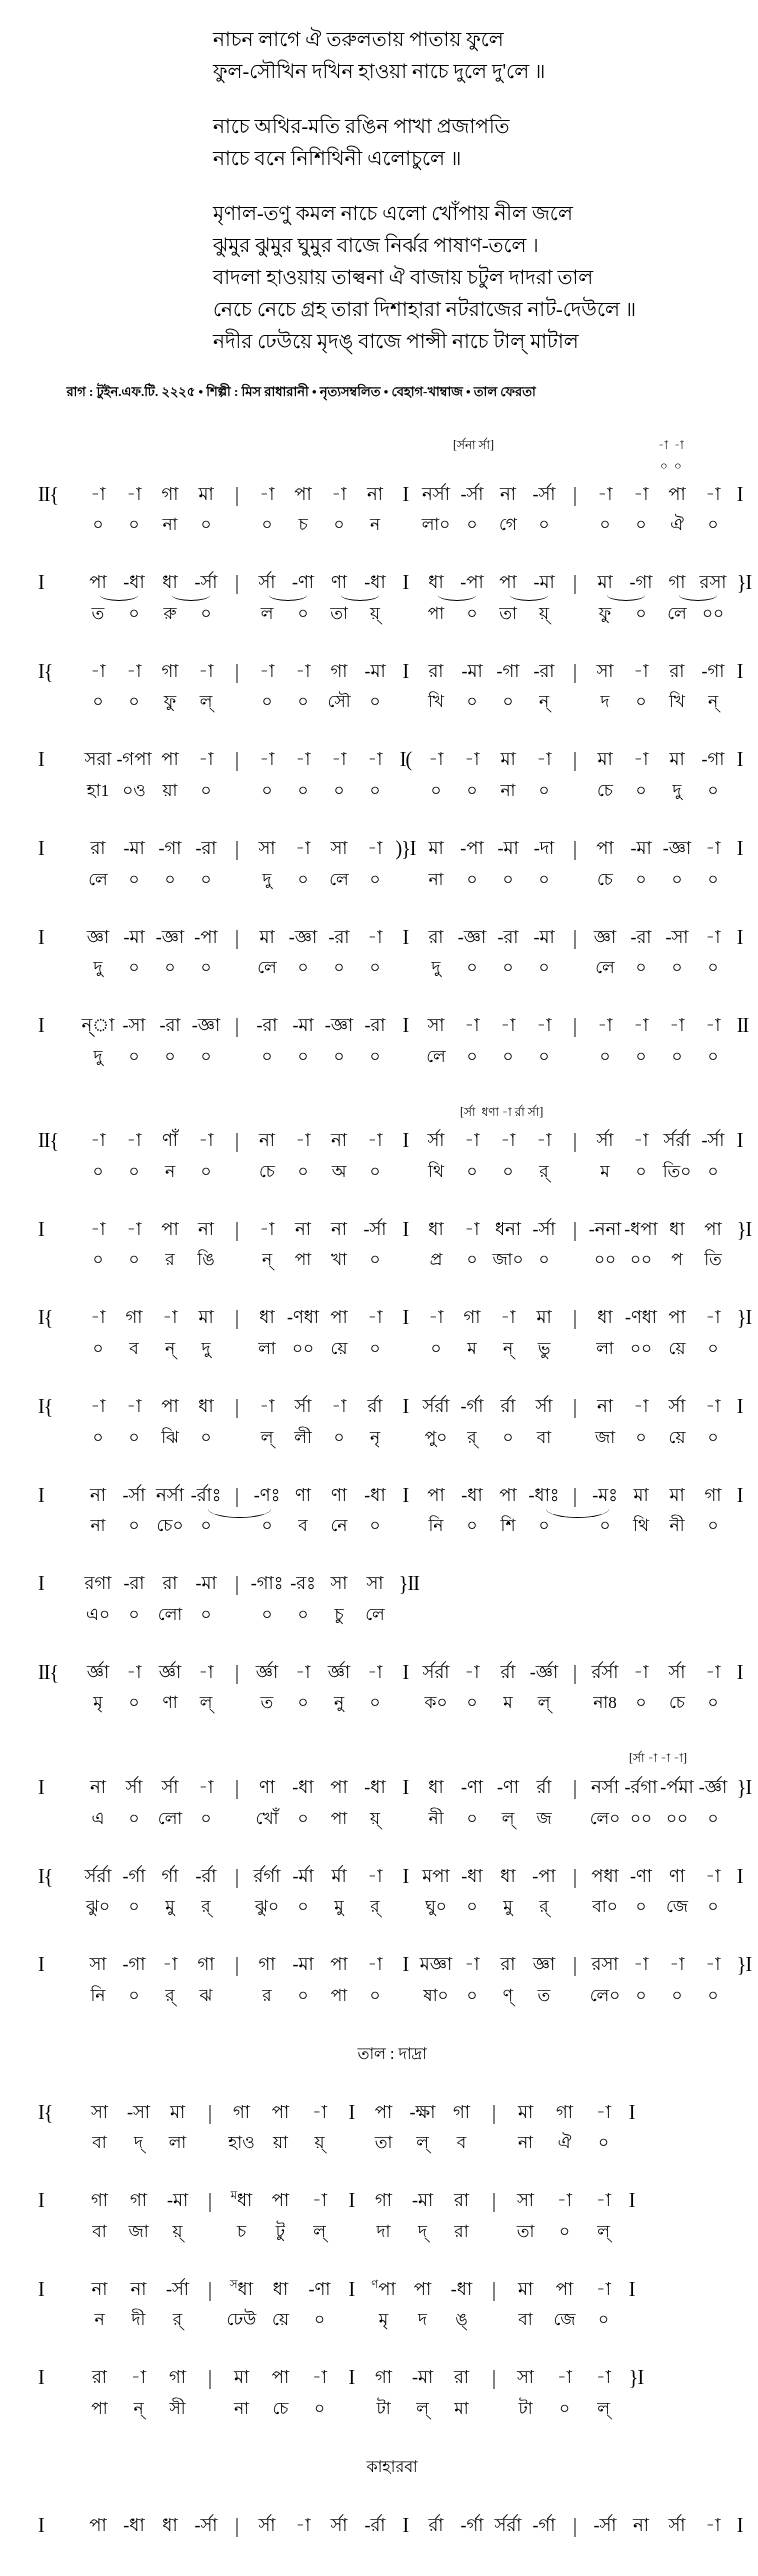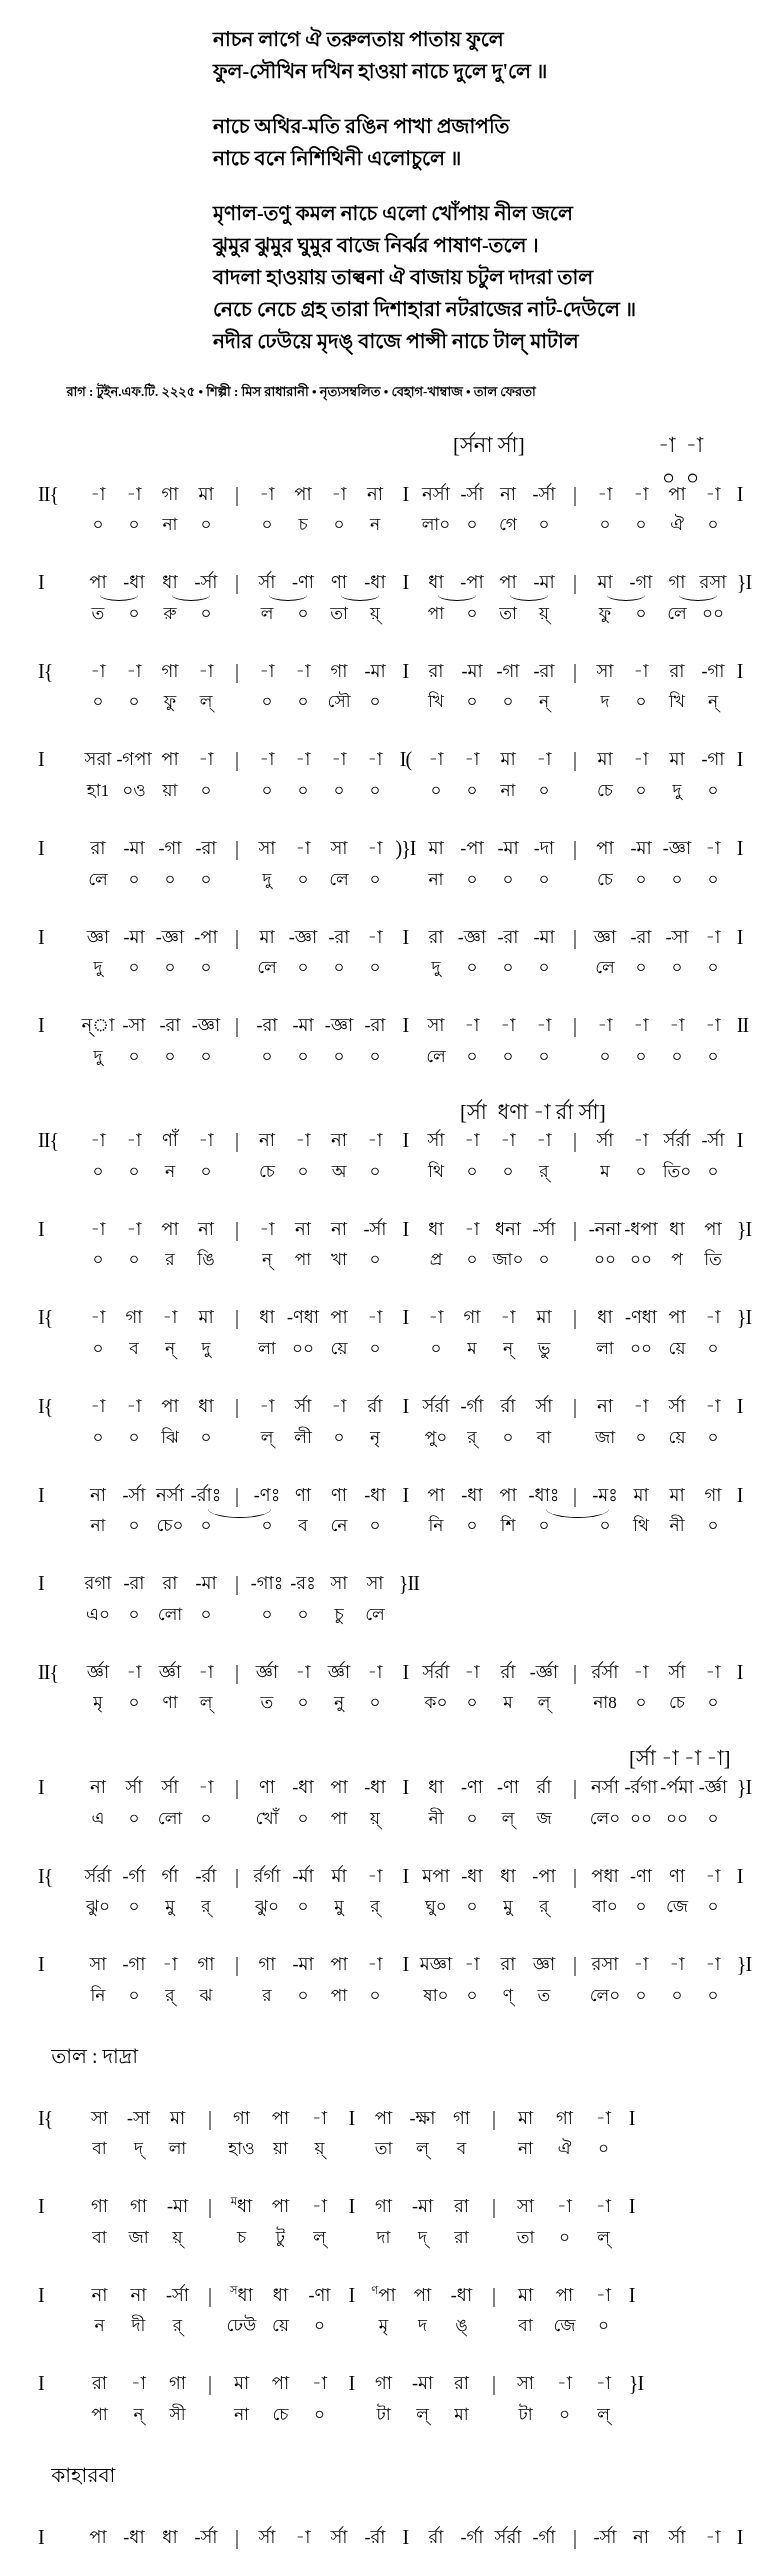--- a/index.html
+++ b/index.html
@@ -3,48 +3,48 @@
 <meta charset="utf-8">
 <title>Swaralipi Page</title>
 <style>
   html,body{margin:0;padding:0;background:#ffffff;}
   body{width:758px;min-height:2576px;color:#000;font-family:"Liberation Serif","DejaVu Serif",serif;}
   .page{padding:15px 25px 57px 38px;}
 
   
   .lyrics{margin-left:175px;margin-top:7.6px;}
   .stanza{margin-bottom:23px;}
-  .lyric-line{font-size:20px;line-height:32px;white-space:nowrap;font-weight:bold;}
+  .lyric-line{font-size:20px;line-height:32px;white-space:nowrap;}
 
   
   .meta{font-size:13px;font-weight:bold;margin:25px 0 32px 28.4px;white-space:nowrap;}
 
   
-  .section-header{font-size:20px;margin:32px 0 32px 13.3px;}
+  .section-header{font-size:16px;margin:32px 0 32px 13.3px;text-align:center;}
 
   
   .notation{margin-top:9.5px;}
   .srow{position:relative;margin-bottom:34px;}
   .nline{display:flex;align-items:flex-start;}
   .marker{font-size:20px;line-height:25px;letter-spacing:-0.9px;flex:none;}
   .marker.start{width:42px;}
   .marker.sep{width:25px;text-align:center;}
   .marker.end{margin-left:5.7px;}
   .group{display:grid;flex:none;}
   .cpg4 .group{grid-template-columns:repeat(4,36px);}
   .cpg3 .group{grid-template-columns:repeat(3,39px);}
   .cell{position:relative;text-align:center;}
   .note{display:block;font-size:18px;line-height:25px;white-space:nowrap;}
   .lyr{display:block;font-size:17px;line-height:23px;margin-top:6.6px;white-space:nowrap;}
   .grace{font-size:11.4px;line-height:9.5px;}
   .tie{position:absolute;top:23px;left:55%;width:38px;height:6.6px;
        border-bottom:1.9px solid #000;border-radius:0 0 100% 100%/0 0 160% 160%;pointer-events:none;}
   .tie.big{width:63px;height:10.4px;top:24px;}
-  .ann{position:absolute;top:0;font-size:21px;line-height:21px;white-space:pre;text-align:center;}
-  .ann .sub{display:block;margin-top:12px;}
+  .ann{position:absolute;top:0;font-size:12px;line-height:21px;white-space:pre;text-align:center;}
+  .ann .sub{display:block;}
 </style>
 </head>
 <body>
 
 <div class="page">
   <div class="lyrics">
       <div class="stanza">
         <div class="lyric-line">নাচন লাগে ঐ তরুলতায় পাতায় ফুলে</div>
         <div class="lyric-line">ফুল-সৌখিন দখিন হাওয়া নাচে দুলে দু'লে ॥</div>
       </div>

